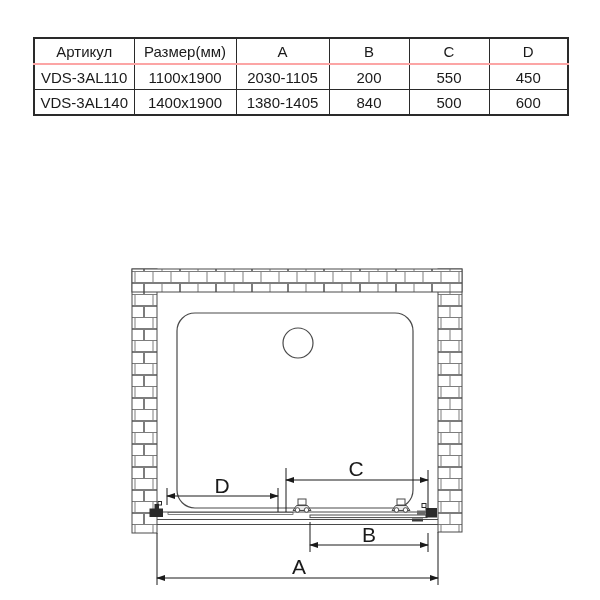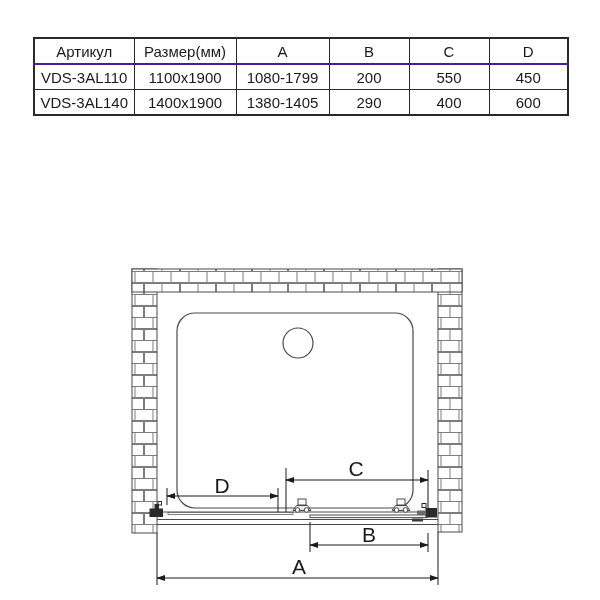--- a/index.html
+++ b/index.html
@@ -5,21 +5,21 @@
   html,body{margin:0;padding:0;background:#fff;}
   #page{position:relative;width:600px;height:600px;background:#fff;overflow:hidden;
         font-family:"Liberation Sans",sans-serif;color:#1a1a1a;}
 
   
   table.spec{position:absolute;left:33px;top:37px;border-collapse:collapse;table-layout:fixed;
              font-family:"Liberation Sans",sans-serif;font-size:15px;color:#1a1a1a;
              border:2px solid #2a2a2a;}
   table.spec th,table.spec td{border:1px solid #2a2a2a;text-align:center;vertical-align:middle;
              height:24px;padding:0 2px;white-space:nowrap;font-weight:normal;}
-  table.spec thead th{border-bottom:2px solid #4c1d95;}
+  table.spec thead th{border-bottom:2px solid #fca5a5;}
 
   
   svg.diagram{position:absolute;left:0;top:260px;}
   svg.diagram text{font-family:"Liberation Sans",sans-serif;font-size:21px;
                    fill:#1a1a1a;stroke:none;}
 </style>
 </head>
 <body>
 
 <div id="page">
@@ -40,31 +40,31 @@
         <th>A</th>
         <th>B</th>
         <th>C</th>
         <th>D</th>
       </tr>
     </thead>
     <tbody>
         <tr>
           <td>VDS-3AL110</td>
           <td>1100x1900</td>
-          <td>1080-1799</td>
+          <td>2030-1105</td>
           <td>200</td>
           <td>550</td>
           <td>450</td>
         </tr>
         <tr>
           <td>VDS-3AL140</td>
           <td>1400x1900</td>
           <td>1380-1405</td>
-          <td>290</td>
-          <td>400</td>
+          <td>840</td>
+          <td>500</td>
           <td>600</td>
         </tr>
       </tbody>
   </table>
 
   <svg class="diagram" width="600" height="340" viewBox="0 0 600 340">
     <defs>
       <pattern id="brick" width="36" height="23" patternUnits="userSpaceOnUse">
         <rect width="36" height="23" fill="#ffffff"></rect>
         <path d="M0 0.5H36 M0 11.5H36 M0 22.5H36 M0.5 0V11.5 M18 0V11.5 M35.5 0V11.5 M9 11.5V23 M27 11.5V23" stroke="#7d7d7d" stroke-width="1" fill="none"></path>

